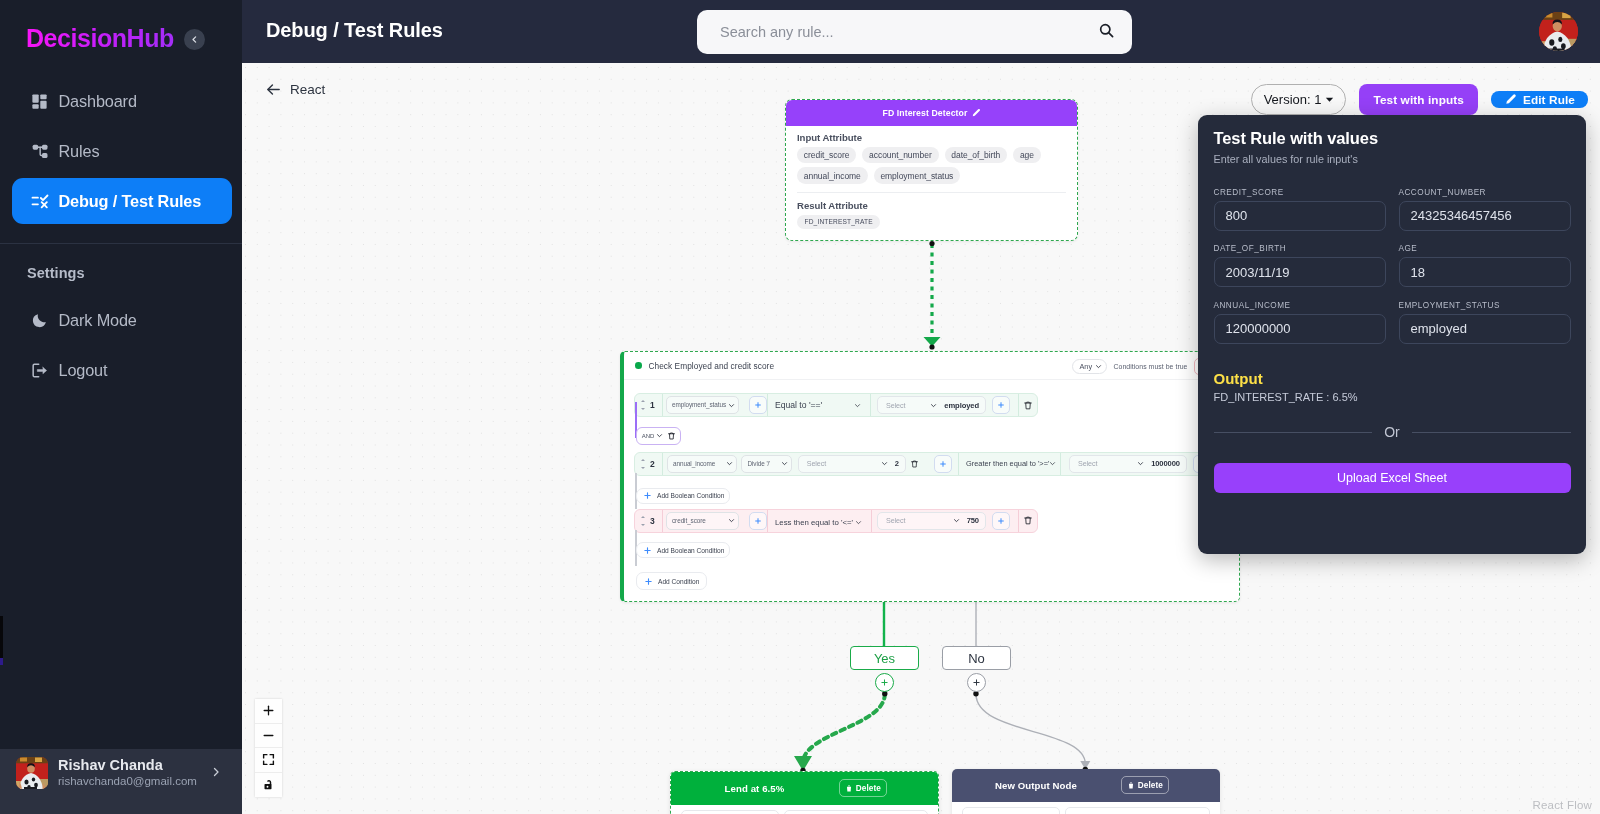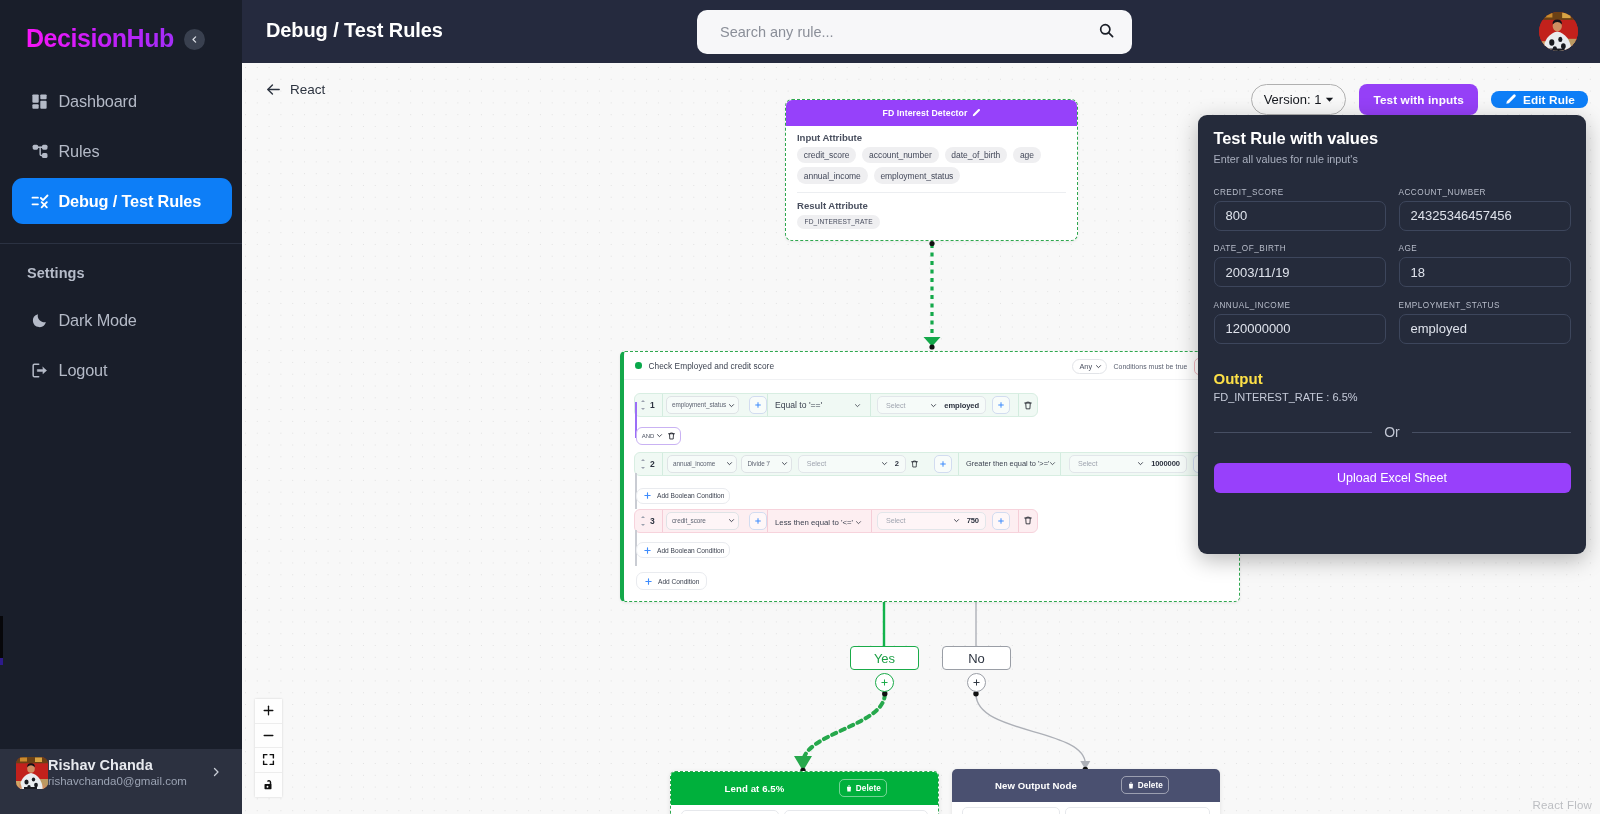--- a/index.html
+++ b/index.html
@@ -20,21 +20,21 @@
   #collapse-btn { width:21px; height:21px; margin-top:2px; border-radius:50%; background:#39404f;
     display:flex; align-items:center; justify-content:center; cursor:pointer; }
   .nav-list { padding:0 10px 0 12px; margin-top:2px; }
   .nav-item { display:flex; align-items:center; gap:9px; height:46px; padding-left:17.5px;
     border-radius:11px; color:#b4bac7; font-size:16.3px; cursor:pointer; margin-bottom:4px; letter-spacing:-0.15px;}
   .nav-item.active { background:#0d7ef7; color:#fff; font-weight:600; }
   .nav-item .ic { width:20px; height:20px; display:flex; align-items:center; justify-content:center; flex:0 0 20px;}
   #nav-sep { height:1px; background:#2b3242; margin:15px 0 0 0; }
   .section-label { color:#b6bcc9; font-size:14.5px; font-weight:700; padding:21px 0 14.5px 27px; letter-spacing:0.05px;}
   #sidebar-spacer { flex:1 1 auto; }
-  #profile { height:65px; background:#2c3140; display:flex; align-items:center; padding:0 20px 18px 16px; cursor:pointer;}
+  #profile { height:65px; background:#2c3140; display:flex; align-items:center; padding:0 20px 18px 16px; gap:10px; cursor:pointer;}
   #profile-avatar { width:32px; height:32px; border-radius:7px; overflow:hidden; flex:0 0 32px;}
   #profile-text { flex:1 1 auto; min-width:0; }
   #profile-name { color:#e7e9ee; font-size:14.5px; font-weight:600; line-height:1.25; }
   #profile-email { color:#9aa2b2; font-size:11.5px; line-height:1.35; }
 
   
   #header { position:absolute; left:242px; top:0; width:1358px; height:63px; background:#252a3e; }
   #header-title { position:absolute; left:24px; top:19px; color:#fff; font-size:20px; font-weight:700; letter-spacing:-0.1px;}
   #search-wrap { position:absolute; left:455px; top:10px; width:435px; height:44px;
      background:#f7f7f9; border-radius:10px; display:flex; align-items:center; padding:0 17px 0 23px;}

